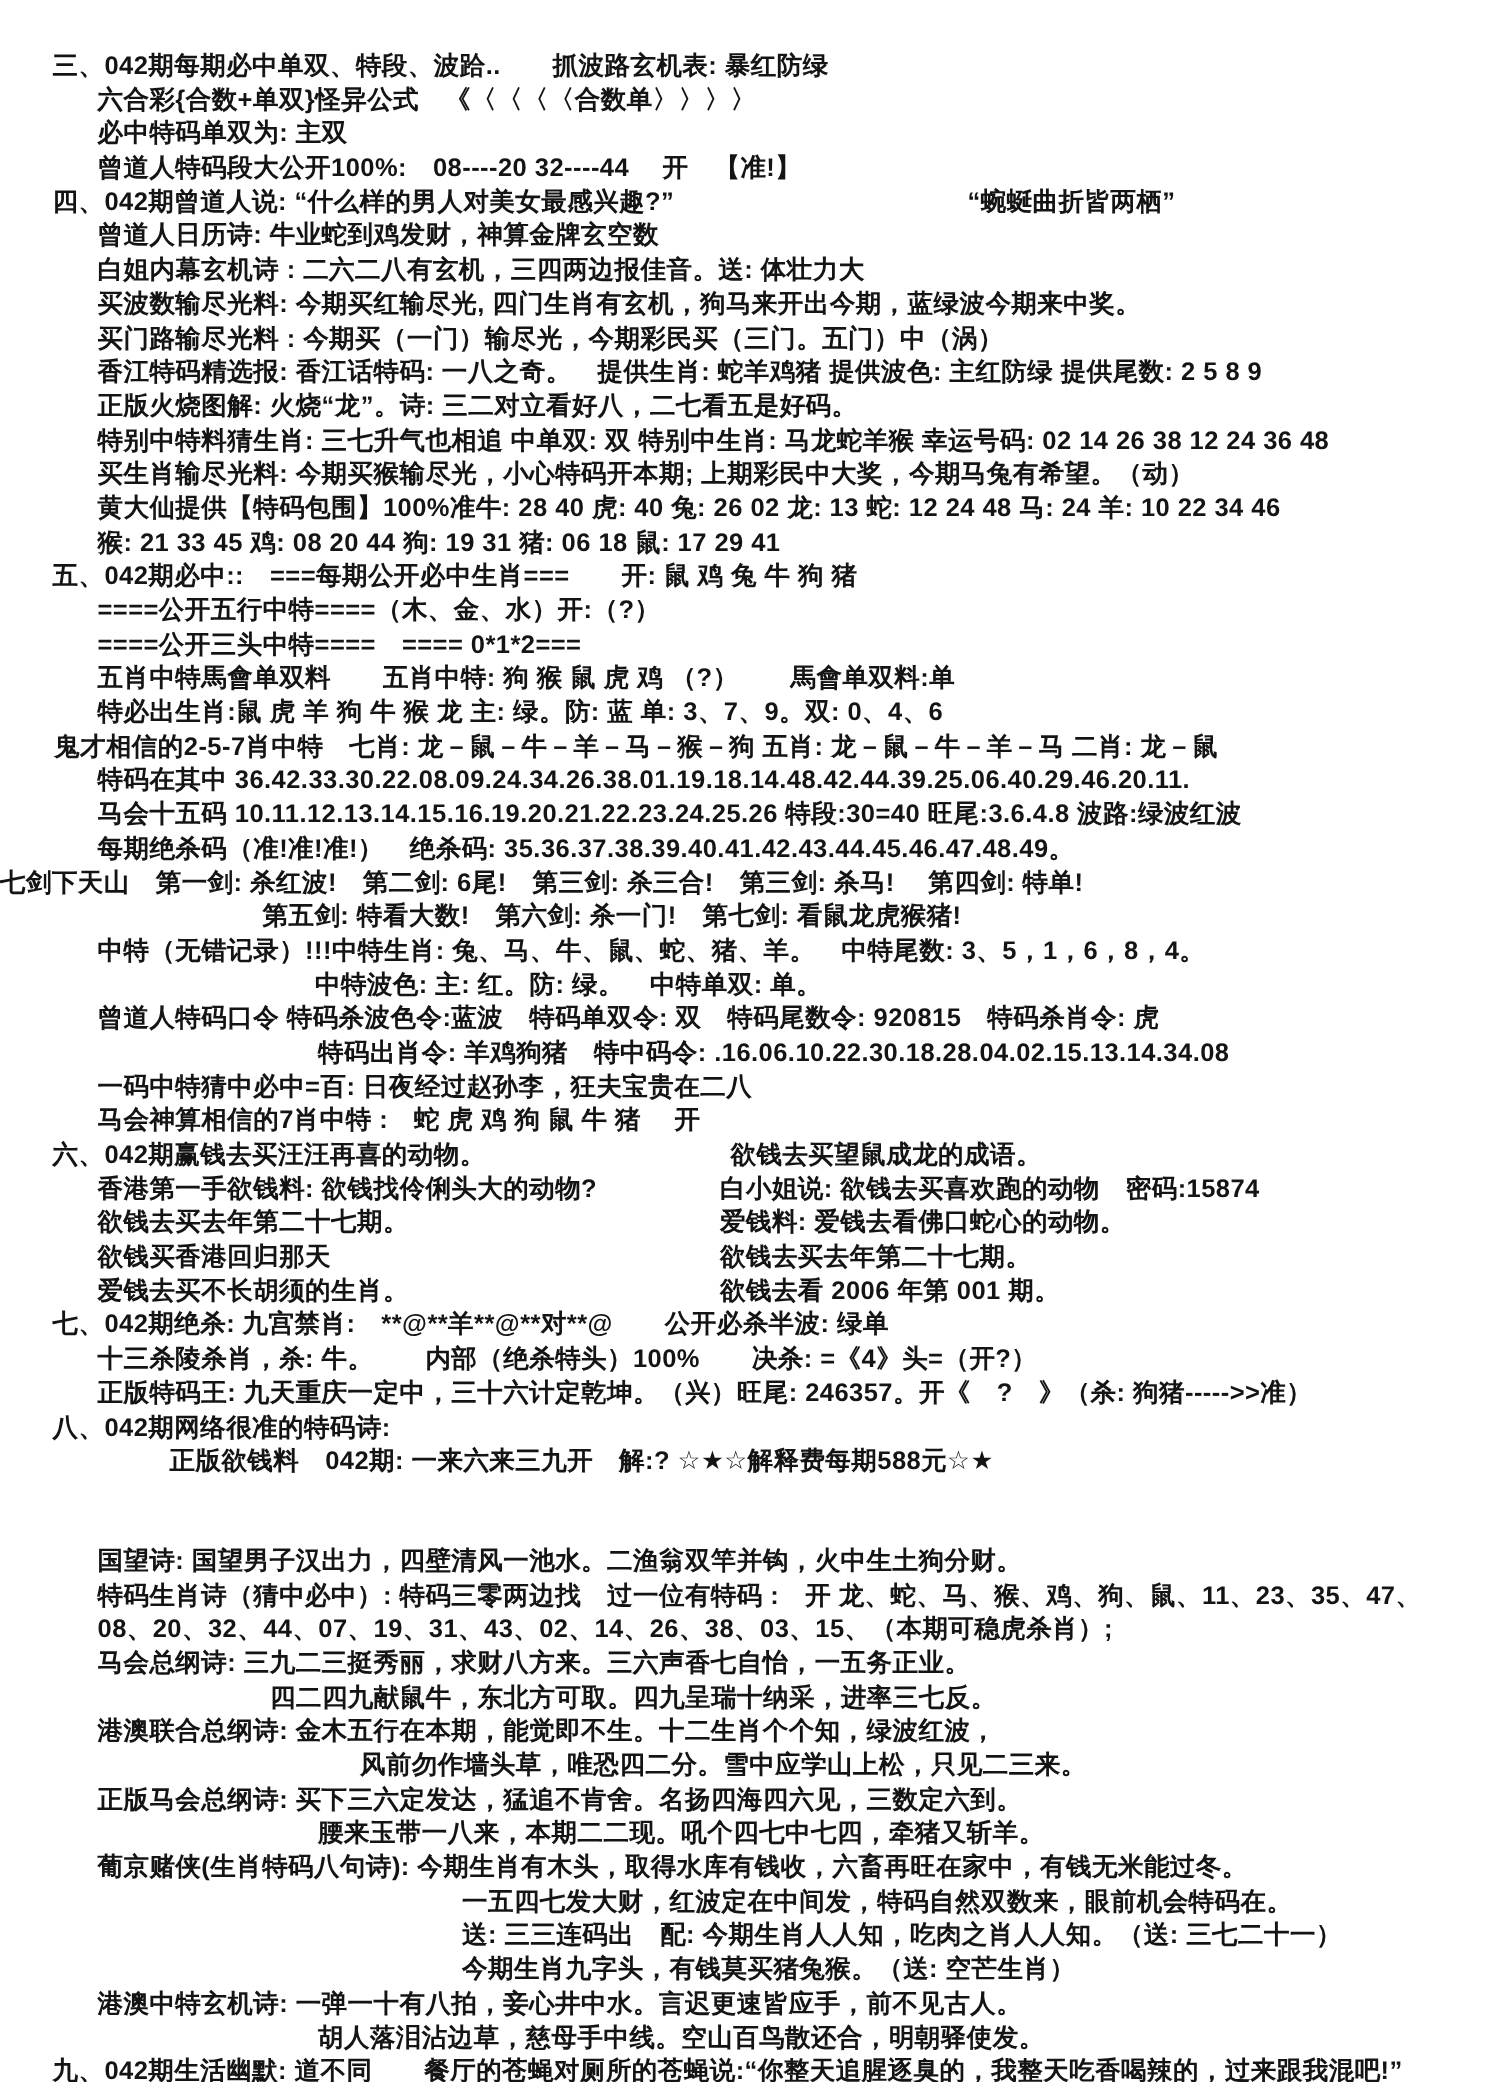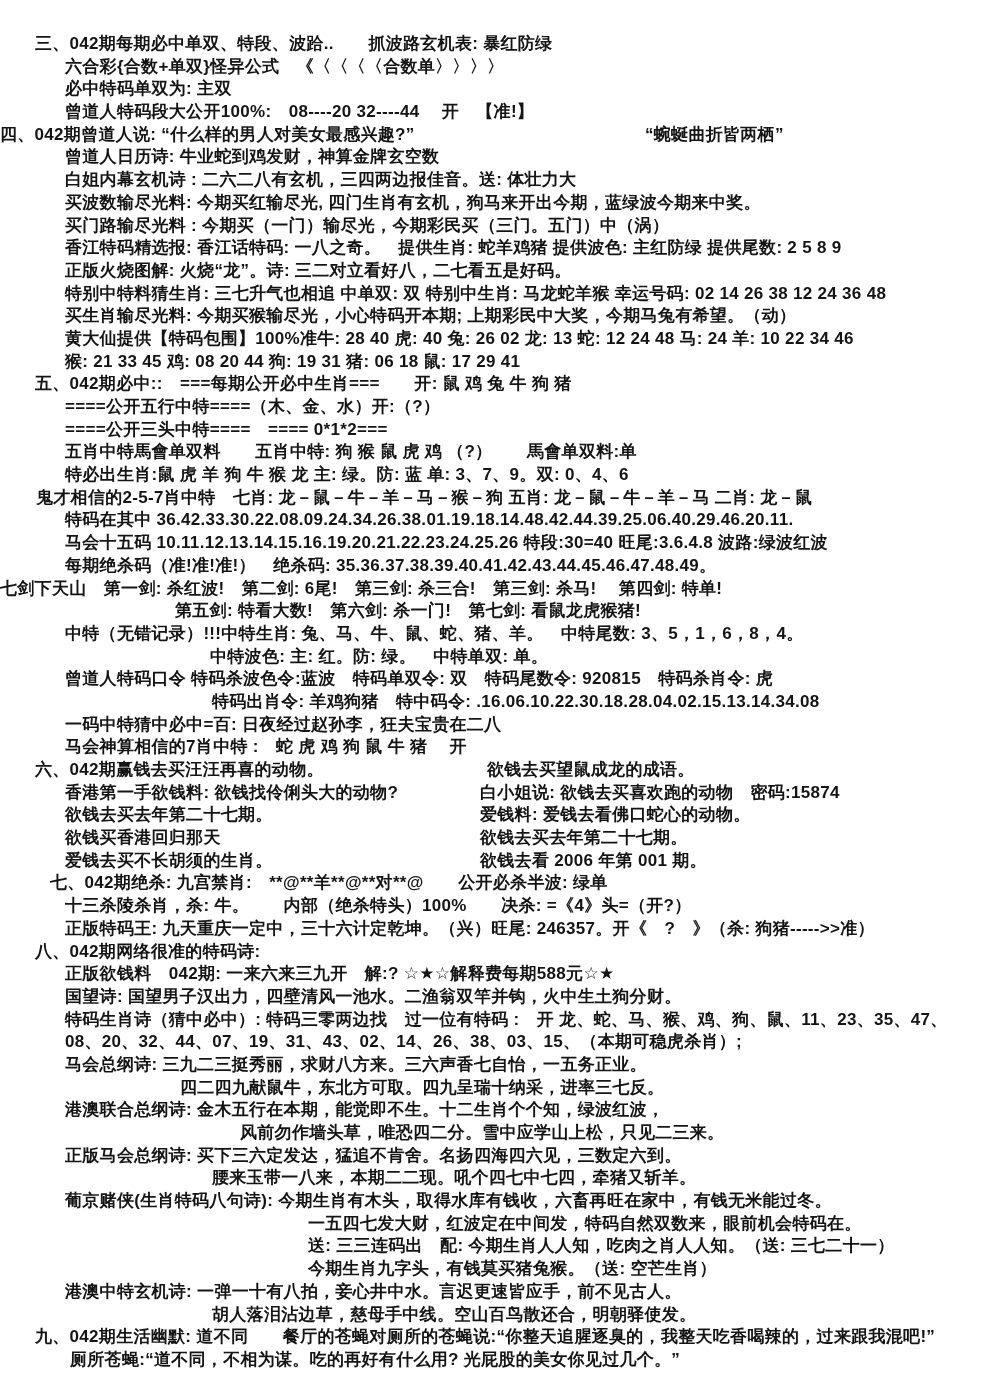--- a/index.html
+++ b/index.html
@@ -19,21 +19,21 @@
 <body style="background: rgb(255, 255, 255); color: rgb(20, 20, 20);">
 
 <div id="doc">
     <div>
       <div class="line" style="padding-left: 35px;"><span>三、042期每期必中单双、特段、波跲..　　抓波路玄机表: 暴红防绿</span></div>
       <div class="line" style="padding-left: 65px;"><span>六合彩{合数+单双}怪异公式　《〈〈〈〈合数单〉〉〉〉</span></div>
       <div class="line" style="padding-left: 65px;"><span>必中特码单双为: 主双</span></div>
       <div class="line" style="padding-left: 65px;"><span>曾道人特码段大公开100%:　08----20 32----44　 开　【准!】</span></div>
     </div>
     <div>
-      <div class="line" style=""><span>四、042期曾道人说: “什么样的男人对美女最感兴趣?”</span><span class="col2" style="left: 645px;">“蜿蜒曲折皆两栖”</span></div>
+      <div class="line" style="padding-left: 35px;"><span>四、042期曾道人说: “什么样的男人对美女最感兴趣?”</span><span class="col2" style="left: 645px;">“蜿蜒曲折皆两栖”</span></div>
       <div class="line" style="padding-left: 65px;"><span>曾道人日历诗: 牛业蛇到鸡发财，神算金牌玄空数</span></div>
       <div class="line" style="padding-left: 65px;"><span>白姐内幕玄机诗 : 二六二八有玄机，三四两边报佳音。送: 体壮力大</span></div>
       <div class="line" style="padding-left: 65px;"><span>买波数输尽光料: 今期买红输尽光, 四门生肖有玄机，狗马来开出今期，蓝绿波今期来中奖。</span></div>
       <div class="line" style="padding-left: 65px;"><span>买门路输尽光料 : 今期买（一门）输尽光，今期彩民买（三门。五门）中（涡）</span></div>
       <div class="line" style="padding-left: 65px;"><span>香江特码精选报: 香江话特码: 一八之奇。　提供生肖: 蛇羊鸡猪 提供波色: 主红防绿 提供尾数: 2 5 8 9</span></div>
       <div class="line" style="padding-left: 65px;"><span>正版火烧图解: 火烧“龙”。诗: 三二对立看好八，二七看五是好码。</span></div>
       <div class="line" style="padding-left: 65px;"><span>特别中特料猜生肖: 三七升气也相追 中单双: 双 特别中生肖: 马龙蛇羊猴 幸运号码: 02 14 26 38 12 24 36 48</span></div>
       <div class="line" style="padding-left: 65px;"><span>买生肖输尽光料: 今期买猴输尽光，小心特码开本期; 上期彩民中大奖，今期马兔有希望。（动）</span></div>
       <div class="line" style="padding-left: 65px;"><span>黄大仙提供【特码包围】100%准牛: 28 40 虎: 40 兔: 26 02 龙: 13 蛇: 12 24 48 马: 24 羊: 10 22 34 46</span></div>
       <div class="line" style="padding-left: 65px;"><span>猴: 21 33 45 鸡: 08 20 44 狗: 19 31 猪: 06 18 鼠: 17 29 41</span></div>
@@ -58,28 +58,28 @@
       <div class="line" style="padding-left: 65px;"><span>马会神算相信的7肖中特 :　蛇 虎 鸡 狗 鼠 牛 猪　 开</span></div>
     </div>
     <div>
       <div class="line" style="padding-left: 35px;"><span>六、042期赢钱去买汪汪再喜的动物。</span><span class="col2" style="left: 487px;">欲钱去买望鼠成龙的成语。</span></div>
       <div class="line" style="padding-left: 65px;"><span>香港第一手欲钱料: 欲钱找伶俐头大的动物?</span><span class="col2" style="left: 480px;">白小姐说: 欲钱去买喜欢跑的动物　密码:15874</span></div>
       <div class="line" style="padding-left: 65px;"><span>欲钱去买去年第二十七期。</span><span class="col2" style="left: 480px;">爱钱料: 爱钱去看佛口蛇心的动物。</span></div>
       <div class="line" style="padding-left: 65px;"><span>欲钱买香港回归那天</span><span class="col2" style="left: 480px;">欲钱去买去年第二十七期。</span></div>
       <div class="line" style="padding-left: 65px;"><span>爱钱去买不长胡须的生肖。</span><span class="col2" style="left: 480px;">欲钱去看 2006 年第 001 期。</span></div>
     </div>
     <div>
-      <div class="line" style="padding-left: 50px;"><span>七、042期绝杀: 九宫禁肖:　**@**羊**@**对**@　　公开必杀半波: 绿单</span></div>
+      <div class="line" style="padding-left: 35px;"><span>七、042期绝杀: 九宫禁肖:　**@**羊**@**对**@　　公开必杀半波: 绿单</span></div>
       <div class="line" style="padding-left: 65px;"><span>十三杀陵杀肖，杀: 牛。　　内部（绝杀特头）100%　　决杀: =《4》头=（开?）</span></div>
       <div class="line" style="padding-left: 65px;"><span>正版特码王: 九天重庆一定中，三十六计定乾坤。（兴）旺尾: 246357。开《　?　》（杀: 狗猪-----&gt;&gt;准）</span></div>
     </div>
     <div>
       <div class="line" style="padding-left: 35px;"><span>八、042期网络很准的特码诗:</span></div>
-      <div class="line" style="padding-left: 65px;"><span>正版欲钱料　042期: 一来六来三九开　解:? ☆★☆解释费每期588元☆★</span></div>
-      <div class="line" style="padding-left: 65px;"><span>国望诗: 国望男子汉出力，四壁清风一池水。二渔翁双竿并钩，火中生土狗分财。</span></div>
+      <div class="line" style="padding-left: 65px; margin-left: 48px;"><span>正版欲钱料　042期: 一来六来三九开　解:? ☆★☆解释费每期588元☆★</span></div>
+      <div class="line" style="padding-left: 65px; margin-top: 44px;"><span>国望诗: 国望男子汉出力，四壁清风一池水。二渔翁双竿并钩，火中生土狗分财。</span></div>
       <div class="line" style="padding-left: 65px;"><span>特码生肖诗（猜中必中）: 特码三零两边找　过一位有特码 :　开 龙、蛇、马、猴、鸡、狗、鼠、11、23、35、47、</span></div>
       <div class="line" style="padding-left: 65px;"><span>08、20、32、44、07、19、31、43、02、14、26、38、03、15、（本期可稳虎杀肖）;</span></div>
       <div class="line" style="padding-left: 65px;"><span>马会总纲诗: 三九二三挺秀丽，求财八方来。三六声香七自怡，一五务正业。</span></div>
       <div class="line" style="padding-left: 180px;"><span>四二四九献鼠牛，东北方可取。四九呈瑞十纳采，进率三七反。</span></div>
       <div class="line" style="padding-left: 65px;"><span>港澳联合总纲诗: 金木五行在本期，能觉即不生。十二生肖个个知，绿波红波，</span></div>
       <div class="line" style="padding-left: 212px; margin-left: 28px;"><span>风前勿作墙头草，唯恐四二分。雪中应学山上松，只见二三来。</span></div>
       <div class="line" style="padding-left: 65px;"><span>正版马会总纲诗: 买下三六定发达，猛追不肯舍。名扬四海四六见，三数定六到。</span></div>
       <div class="line" style="padding-left: 212px;"><span>腰来玉带一八来，本期二二现。吼个四七中七四，牵猪又斩羊。</span></div>
       <div class="line" style="padding-left: 65px;"><span>葡京赌侠(生肖特码八句诗): 今期生肖有木头，取得水库有钱收，六畜再旺在家中，有钱无米能过冬。</span></div>
       <div class="line" style="padding-left: 308px;"><span>一五四七发大财，红波定在中间发，特码自然双数来，眼前机会特码在。</span></div>

